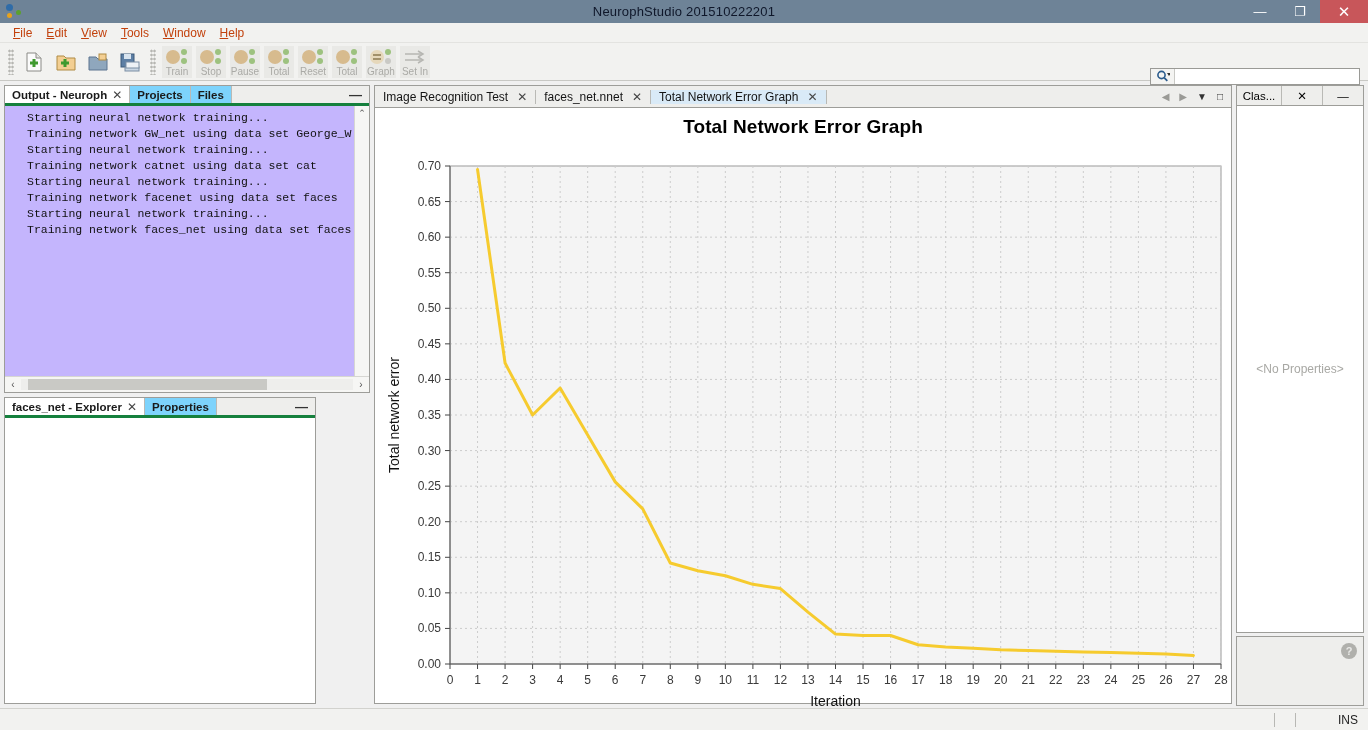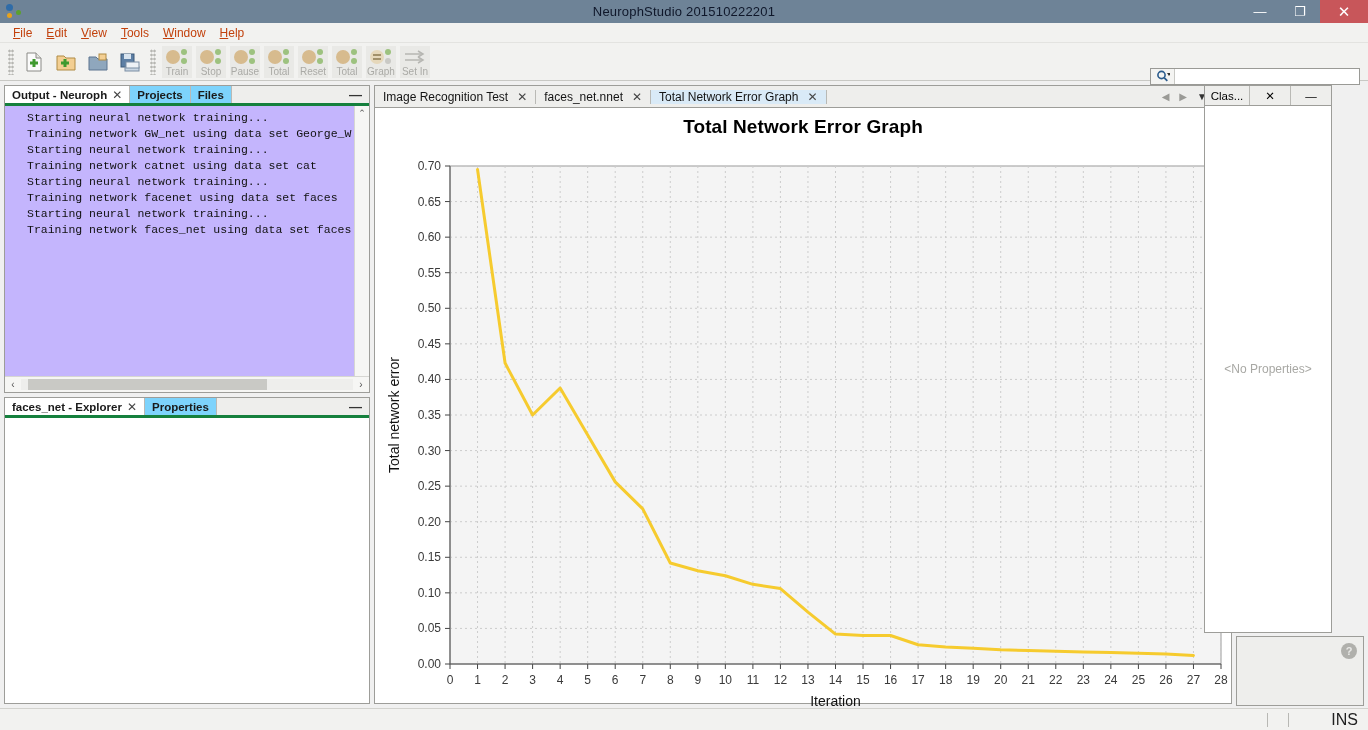--- a/index.html
+++ b/index.html
@@ -119,21 +119,21 @@
   .vscroll .arrow { font-size: 9px; color: #555; padding: 2px 0; }
   .hscroll {
     position: absolute; left: 0; right: 0; bottom: 0; height: 16px; background: #f6f6f4;
     border-top: 1px solid #d6d6d2; display: flex; align-items: center;
   }
   .hscroll .arrow { width: 16px; text-align: center; font-size: 10px; color: #555; }
   .hscroll .track { flex: 1; height: 11px; background: #eeeeec; position: relative; }
   .hscroll .thumb { position: absolute; left: 2%; top: 0; width: 72%; height: 11px; background: #c9c9c5; }
 
   
-  #explorer-panel { left: 4px; top: 397px; width: 366px; height: 307px; }
+  #explorer-panel { left: 4px; top: 397px; width: 312px; height: 307px; }
   #explorer-body { position: absolute; left: 0; top: 20px; right: 0; bottom: 0; background: #fff; }
 
   
   #editor-panel { left: 374px; top: 85px; width: 858px; height: 619px; background:#f5f5f3; }
   #editor-tabs {
     display: flex; align-items: center; height: 22px; background: #eeeeec;
     border-bottom: 1px solid #9d9d99;
   }
   .etab {
     display: flex; align-items: center; gap: 9px; padding: 0 8px;
@@ -149,21 +149,21 @@
   #chart-area {
     position: absolute; left: 0; top: 22px; right: 0; bottom: 0; background: #ffffff;
   }
   #chart-title {
     text-align: center; font-size: 19px; font-weight: bold; color: #000;
     padding-top: 8px; letter-spacing: .1px;
   }
   #chart-svg-wrap { position: absolute; left: 0; top: 32px; right: 0; bottom: 0; }
 
   
-  #props-panel { left: 1204px; top: 85px; width: 128px; height: 548px; }
+  #props-panel { left: 1236px; top: 85px; width: 128px; height: 548px; }
   #props-tabs { display: flex; height: 20px; background: #eeeeec; border-bottom: 1px solid #9d9d99; }
   #props-tabs .pt { display: flex; align-items: center; justify-content: center; font-size: 11.5px;
     border-right: 1px solid #b9b9b5; }
   #props-body {
     position: absolute; left: 0; top: 20px; right: 0; bottom: 0; background: #ffffff;
     display: flex; align-items: center; justify-content: center;
   }
   #no-props { color: #a8a8a4; font-size: 12px; }
   #props-footer {
     position: absolute; left: 1236px; top: 636px; width: 128px; height: 70px;
@@ -175,21 +175,21 @@
     display: flex; align-items: center; justify-content: center;
   }
 
   
   #statusbar {
     position: absolute; left: 0; bottom: 0; width: 1368px; height: 22px;
     background: #f2f2f0; border-top: 1px solid #d2d2ce;
     display: flex; align-items: center; justify-content: flex-end;
   }
   .sb-sep { width: 1px; height: 14px; background: #b8b8b4; margin: 0 10px; }
-  #ins-label { font-size: 16px; color: #222; padding-right: 10px; padding-left: 32px; }
+  #ins-label { font-size: 12px; color: #222; padding-right: 10px; padding-left: 32px; }
 </style>
 </head>
 <body>
 
 <div id="titlebar">
   <div id="app-logo">
     <span class="logo-dot ld1"></span>
     <span class="logo-dot ld2"></span>
     <span class="logo-dot ld3"></span>
   </div>

